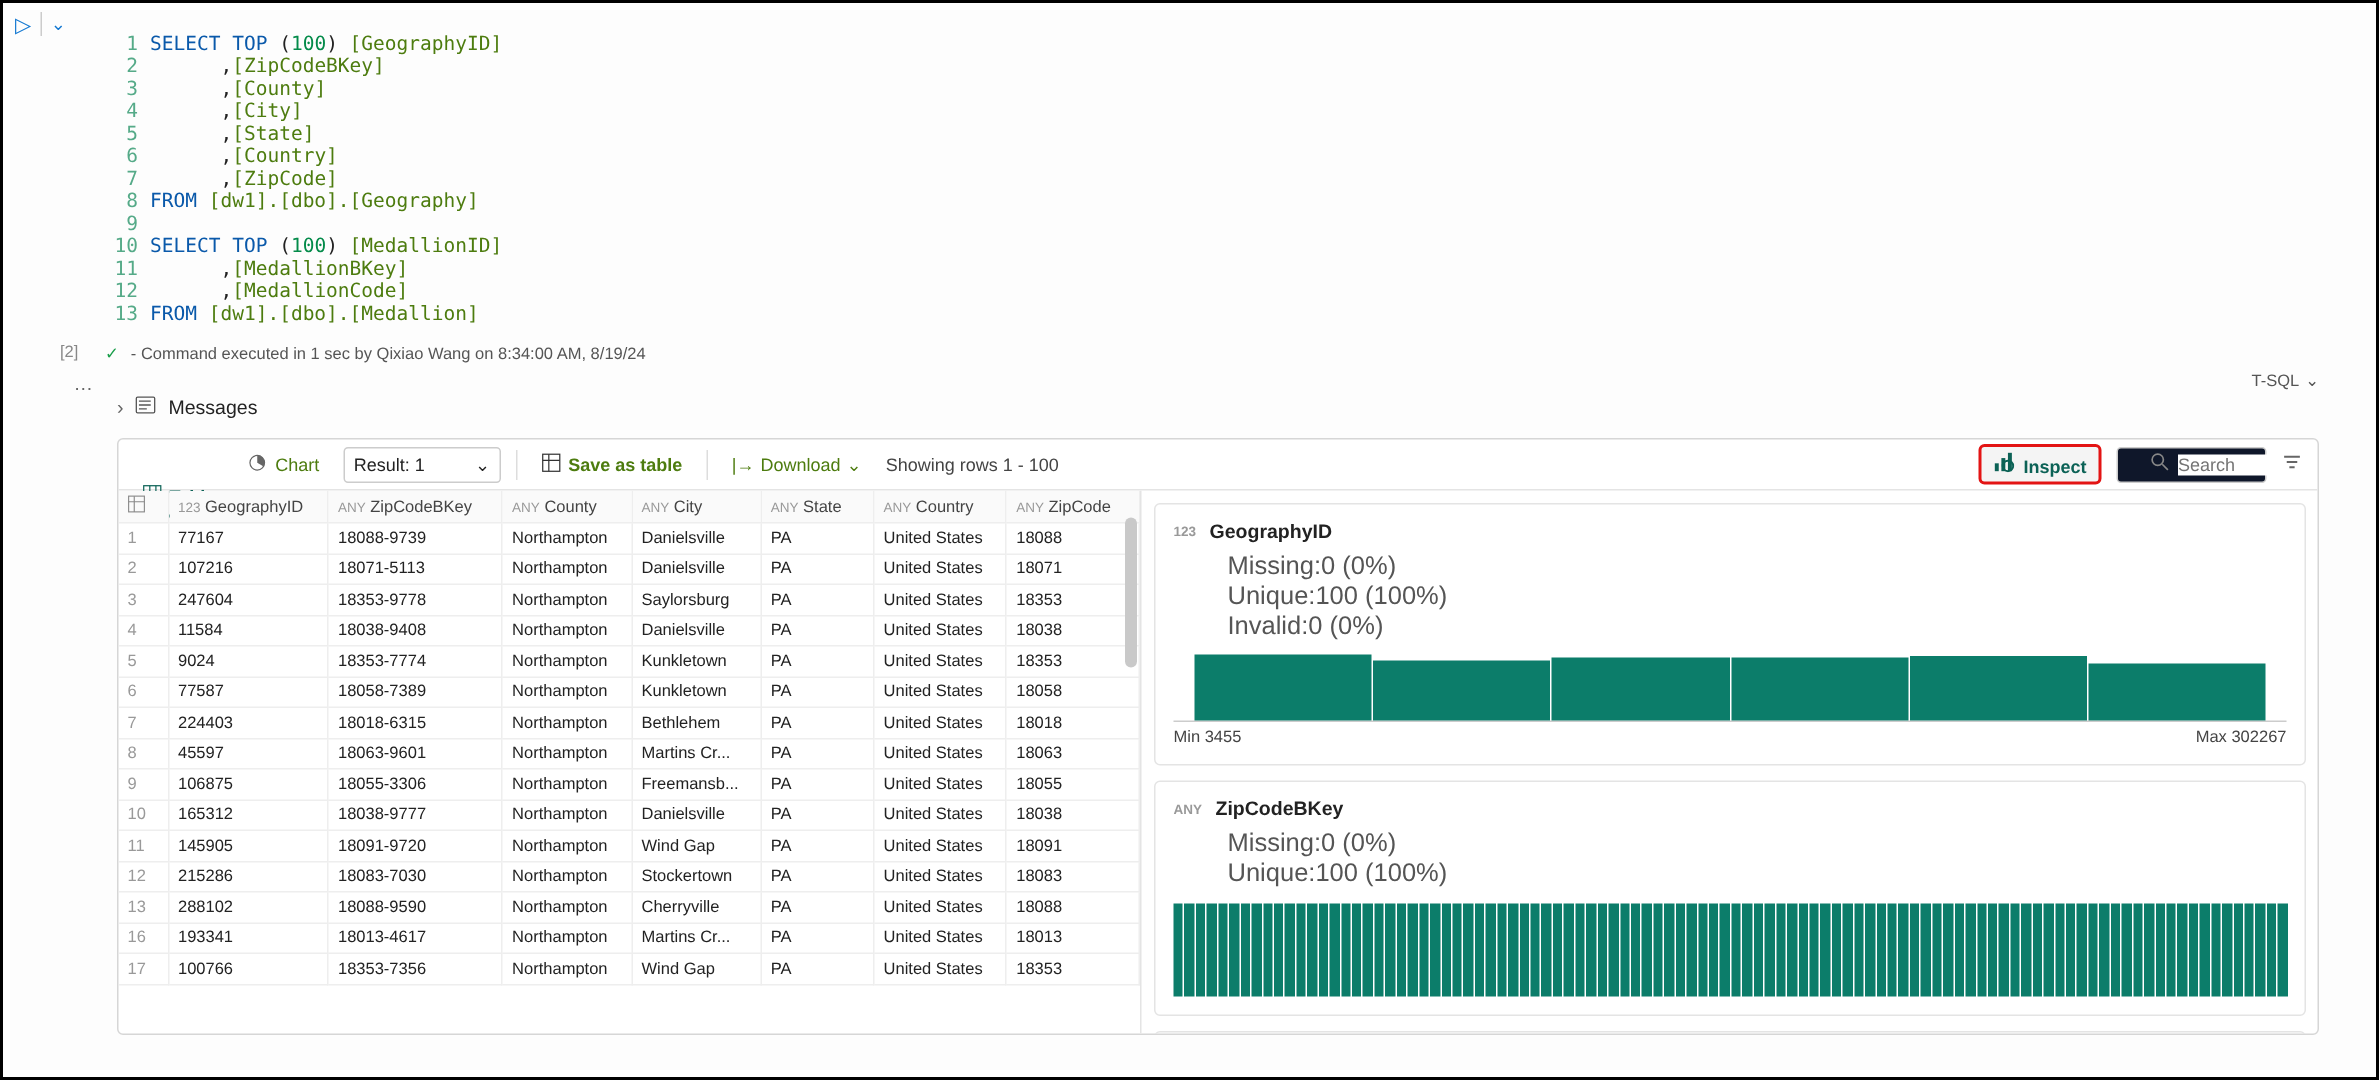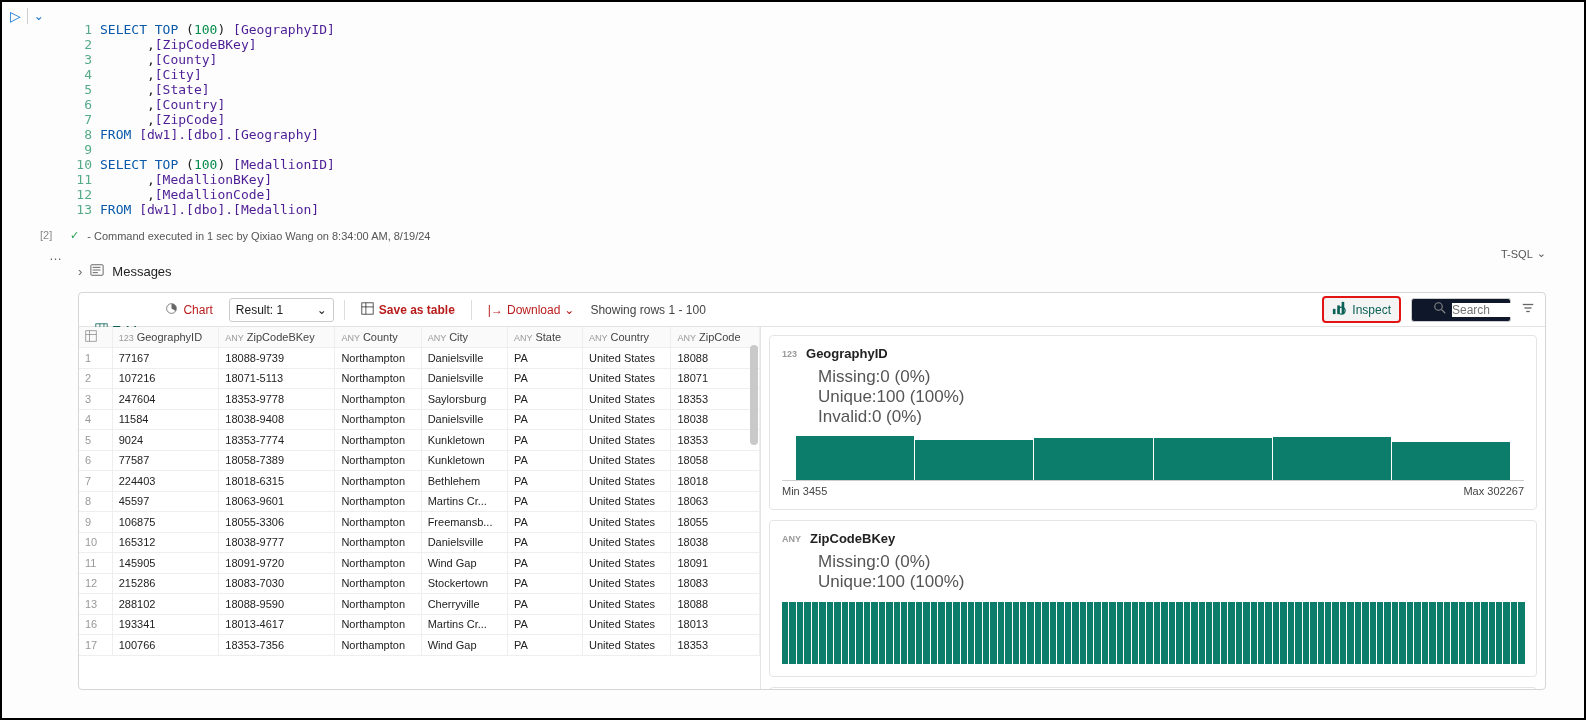--- a/index.html
+++ b/index.html
@@ -30,21 +30,21 @@
     left: 70px; top: 22px;
     font-family: Consolas, monospace;
     font-size: 13px;
     line-height: 15px;
   }
   .line { display:flex; }
   .lnum { width: 30px; text-align:right; color:#5a8; padding-right:8px; }
   .ln-code { white-space: pre; }
   .kw { color: #0a59aa; }
   .num { color: #048b4a; margin-top: 24px; }
-  .ident { color: #4c1d95; }
+  .ident { color: #4d7c0f; }
 
   .exec-bar {
     position: absolute;
     left: 70px; top: 229px;
     font-size: 11px;
     color: #555;
     display:flex; align-items:center; gap:8px;
   }
   .check { color:#1b9e4b; }
   .cell-idx {
@@ -70,38 +70,38 @@
   }
   .results-toolbar {
     height:34px;
     border-bottom:1px solid #e4e4e4;
     display:flex; align-items:center;
     padding: 0 10px;
     gap:10px;
   }
   .tool-btn {
     display:flex; align-items:center; gap:5px;
-    font-size:12px; color:#b91c1c;
+    font-size:12px; color:#4d7c0f;
     padding:4px 6px; cursor:pointer;
   }
   .tool-btn.active { border-bottom:2px solid #0c6256; color:#0c6256; font-weight:600;margin-top:44px;}
   .result-select {
     height:24px; width:105px; font-size:12px;
     border:1px solid #ccc; border-radius:3px;
     display:flex; align-items:center; justify-content:space-between;
     padding:0 6px; background:#fff;
   }
   .save-btn { font-weight:600; }
   .dl-btn { display:flex; align-items:center; gap:4px; }
   .rows-info { color:#444; }
   .toolbar-spacer { flex:1; }
   .inspect-btn {
     border:2px solid #e31414; border-radius:4px;
-    padding:3px 8px; display:flex; align-items:center; gap:6px;
-    color:#0c6256; font-weight:400; background:#f4f4f4;
+    padding:3px 8px; display:flex; align-items:flex-end; gap:6px;
+    color:#0c6256; font-weight:700; background:#f4f4f4;
   }
   .search-box {
     width:100px; height:24px; border:1px solid #ccc; border-radius:3px;
     display:flex; align-items:center; padding:0 22px; gap:6px; background:#0f172a;
   }
   .search-box input { border:none; outline:none; width:64px; font-size:12px; }
   .filter-icon { color:#666; }
 
   .results-body { flex:1; display:flex; overflow:hidden; }
   .table-side {

